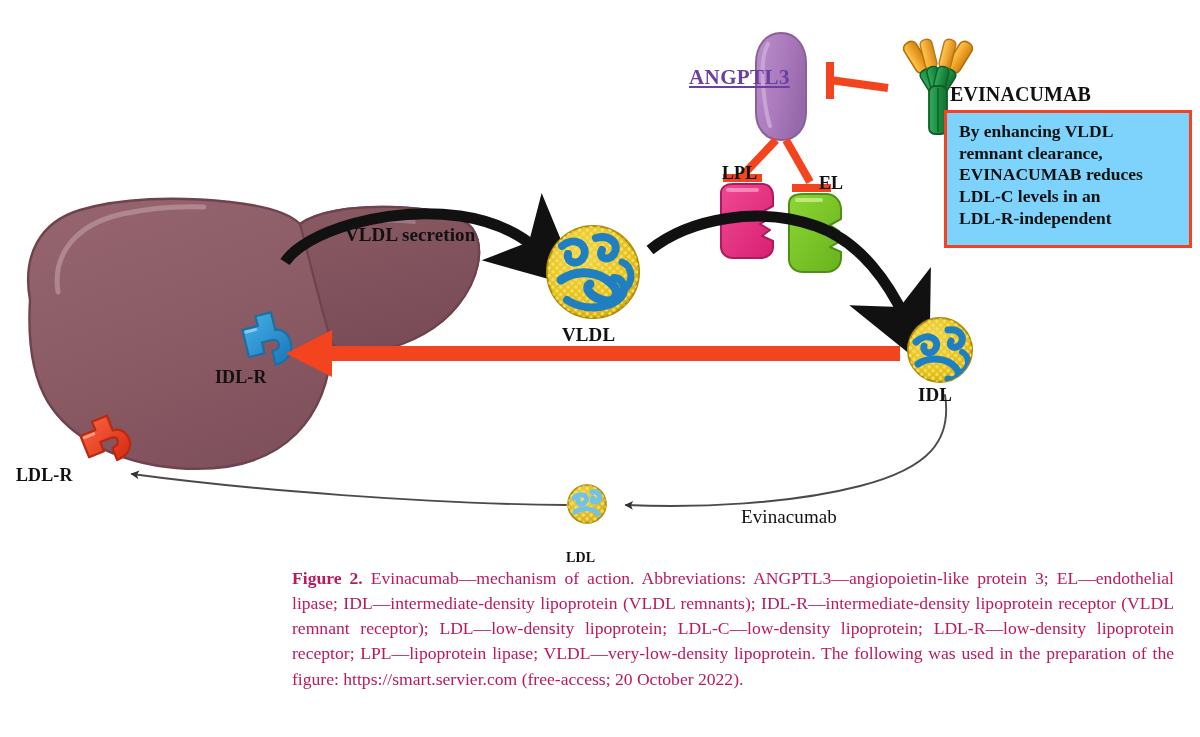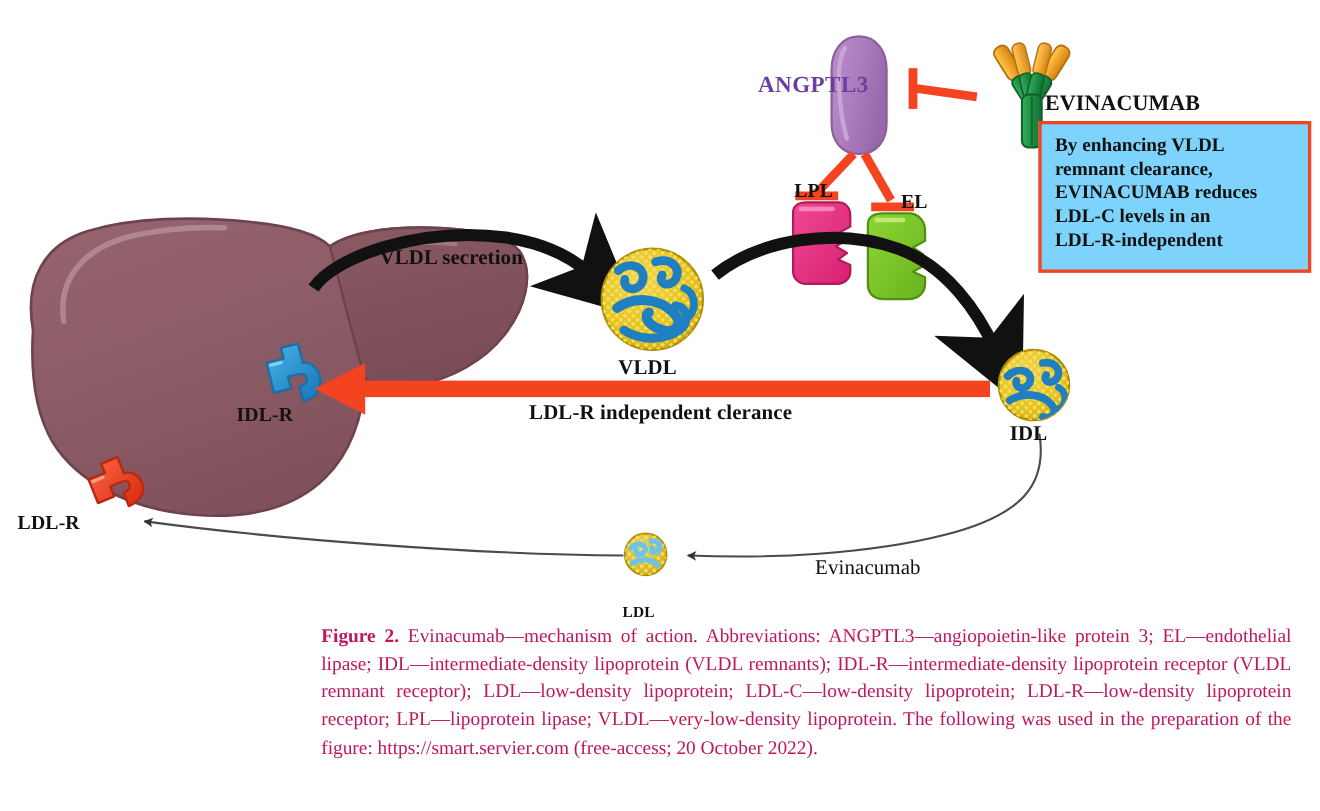--- a/index.html
+++ b/index.html
@@ -47,20 +47,21 @@
     color: #111111;
     white-space: nowrap;
     line-height: 1.05;
     letter-spacing: 0.1px;
   }
   .lbl-angptl3 {
     left: 689px; top: 66px;
     font-size: 21px;
     color: #6a3fa0;
     letter-spacing: 0.4px;
+    text-decoration: underline;
   }
   .lbl-evinacumab {
     left: 950px; top: 84px;
     font-size: 20px;
   }
   .lbl-lpl  { left: 722px; top: 164px; font-size: 18px; }
   .lbl-el   { left: 797px; top: 174px; font-size: 18px; margin-left: 22px; }
   .lbl-vldl-secretion { left: 345px; top: 225px; font-size: 19px; }
   .lbl-vldl { left: 562px; top: 325px; font-size: 19px; }
   .lbl-idl  { left: 918px; top: 385px; font-size: 19px; }
@@ -348,21 +349,20 @@
 
     <div class="dlabel lbl-angptl3">ANGPTL3</div>
     <div class="dlabel lbl-evinacumab">EVINACUMAB</div>
     <div class="dlabel lbl-lpl">LPL</div>
     <div class="dlabel lbl-el">EL</div>
     <div class="dlabel lbl-vldl-secretion">VLDL secretion</div>
     <div class="dlabel lbl-vldl">VLDL</div>
     <div class="dlabel lbl-idl">IDL</div>
     <div class="dlabel lbl-idlr">IDL-R</div>
     <div class="dlabel lbl-ldlr">LDL-R</div>
-    <div class="dlabel lbl-clearance">LDL-R independent clerance</div>
     <div class="dlabel lbl-lipolysis">Evinacumab</div>
     <div class="dlabel lbl-ldl">LDL</div>
 
     <div id="callout-box">
       <p id="callout-text">By enhancing VLDL
 remnant clearance,
 EVINACUMAB reduces
 LDL-C levels in an
 LDL-R-independent</p>
     </div>

